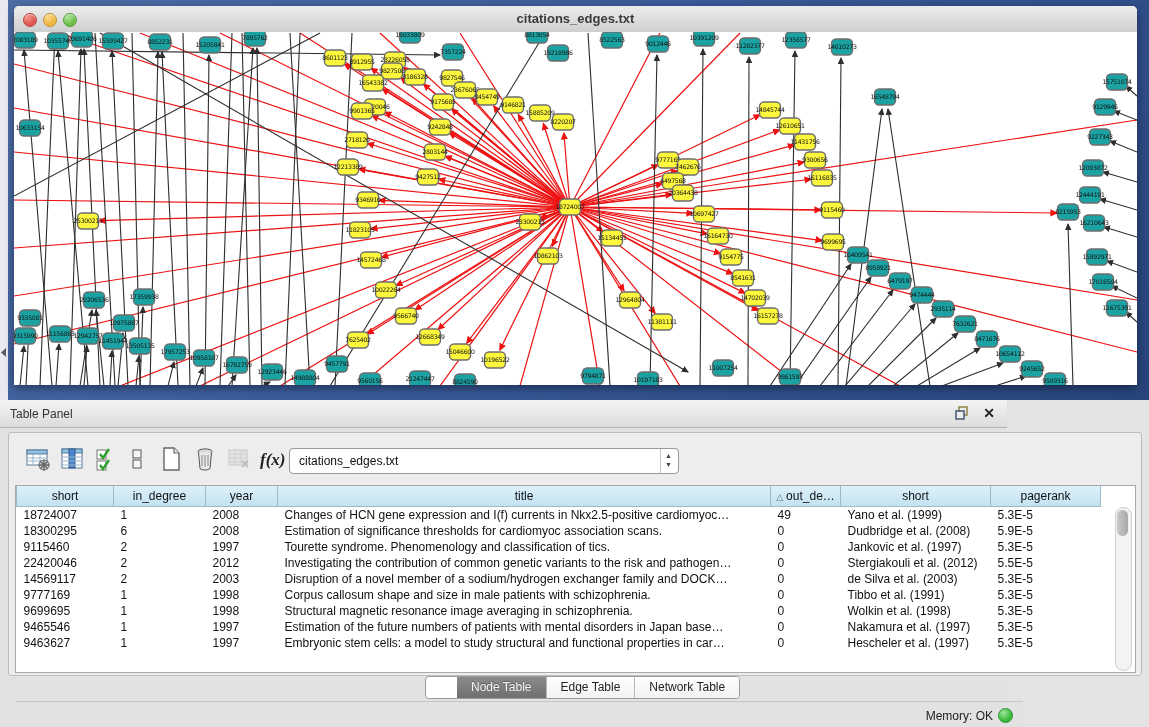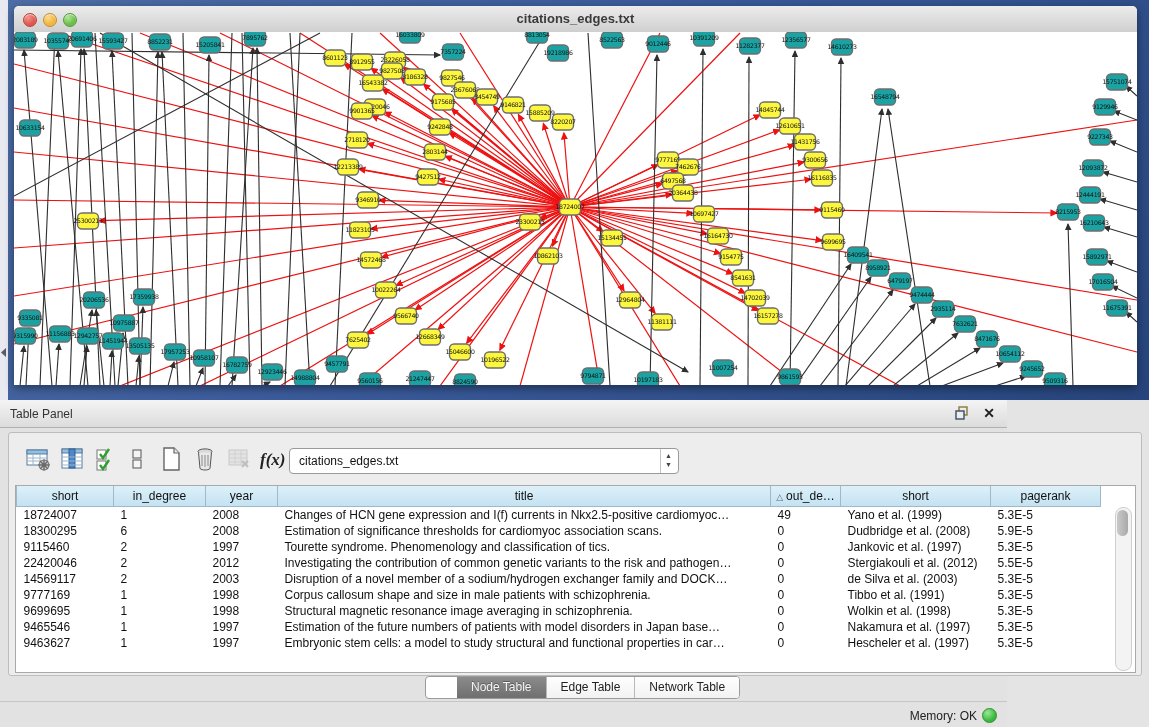--- a/index.html
+++ b/index.html
@@ -46,21 +46,21 @@
   .sort-tri{display:inline-block;font-size:9px;color:#57707e;margin-right:3px;}
   #vscroll{position:absolute;right:3px;top:21px;width:15px;bottom:1px;background:#F3F3F3;border:1px solid #cfcfcf;border-radius:8px;}
   #vthumb{position:absolute;left:1px;top:2px;width:11px;height:26px;background:linear-gradient(90deg,#c9c9c9,#a9a9a9);border-radius:6px;}
   
   #tab-bar{position:absolute;left:425px;top:276px;height:21px;display:flex;
      border:1px solid #9b9b9b;border-radius:4px;overflow:hidden;background:#fff;}
   .seg{font-size:12px;padding:3px 14px 0 14px;cursor:pointer;color:#222;background:linear-gradient(#FEFEFE,#F2F2F2);border-right:1px solid #b9b9b9;}
   .seg:last-child{border-right:none;}
   .seg.sel{background:linear-gradient(#8b8b8b,#6f6f6f);color:#f4f4f4;text-shadow:0 -1px 0 rgba(0,0,0,.3);margin-left:31px;}
   
-  #status-bar{position:absolute;left:0;bottom:0;width:100%;height:25px;background:#E2E2E2;border-top:1px solid #c6c6c6;}
+  #status-bar{position:absolute;left:16px;bottom:0;width:100%;height:25px;background:#E2E2E2;border-top:1px solid #c6c6c6;}
   #memory-label{position:absolute;right:30px;top:7px;font-size:12px;color:#222;}
   #memory-led{position:absolute;right:10px;top:6px;width:13px;height:13px;border-radius:50%;
      background:radial-gradient(circle at 35% 30%,#8ae38a,#37B837 65%);border:1px solid #2e8f2e;}
 </style>
 </head>
 <body>
 
 <div id="app">
 
   <div id="left-strip">
@@ -798,21 +798,21 @@
                 <td>1998</td>
                 <td>Structural magnetic resonance image averaging in schizophrenia.</td>
                 <td>0</td>
                 <td>Wolkin et al. (1998)</td>
                 <td>5.3E-5</td>
               </tr>
               <tr>
                 <td>9465546</td>
                 <td>1</td>
                 <td>1997</td>
-                <td>Estimation of the future numbers of patients with model disorders in Japan base…</td>
+                <td>Estimation of the future numbers of patients with mental disorders in Japan base…</td>
                 <td>0</td>
                 <td>Nakamura et al. (1997)</td>
                 <td>5.3E-5</td>
               </tr>
               <tr>
                 <td>9463627</td>
                 <td>1</td>
                 <td>1997</td>
                 <td>Embryonic stem cells: a model to study structural and functional properties in car…</td>
                 <td>0</td>

